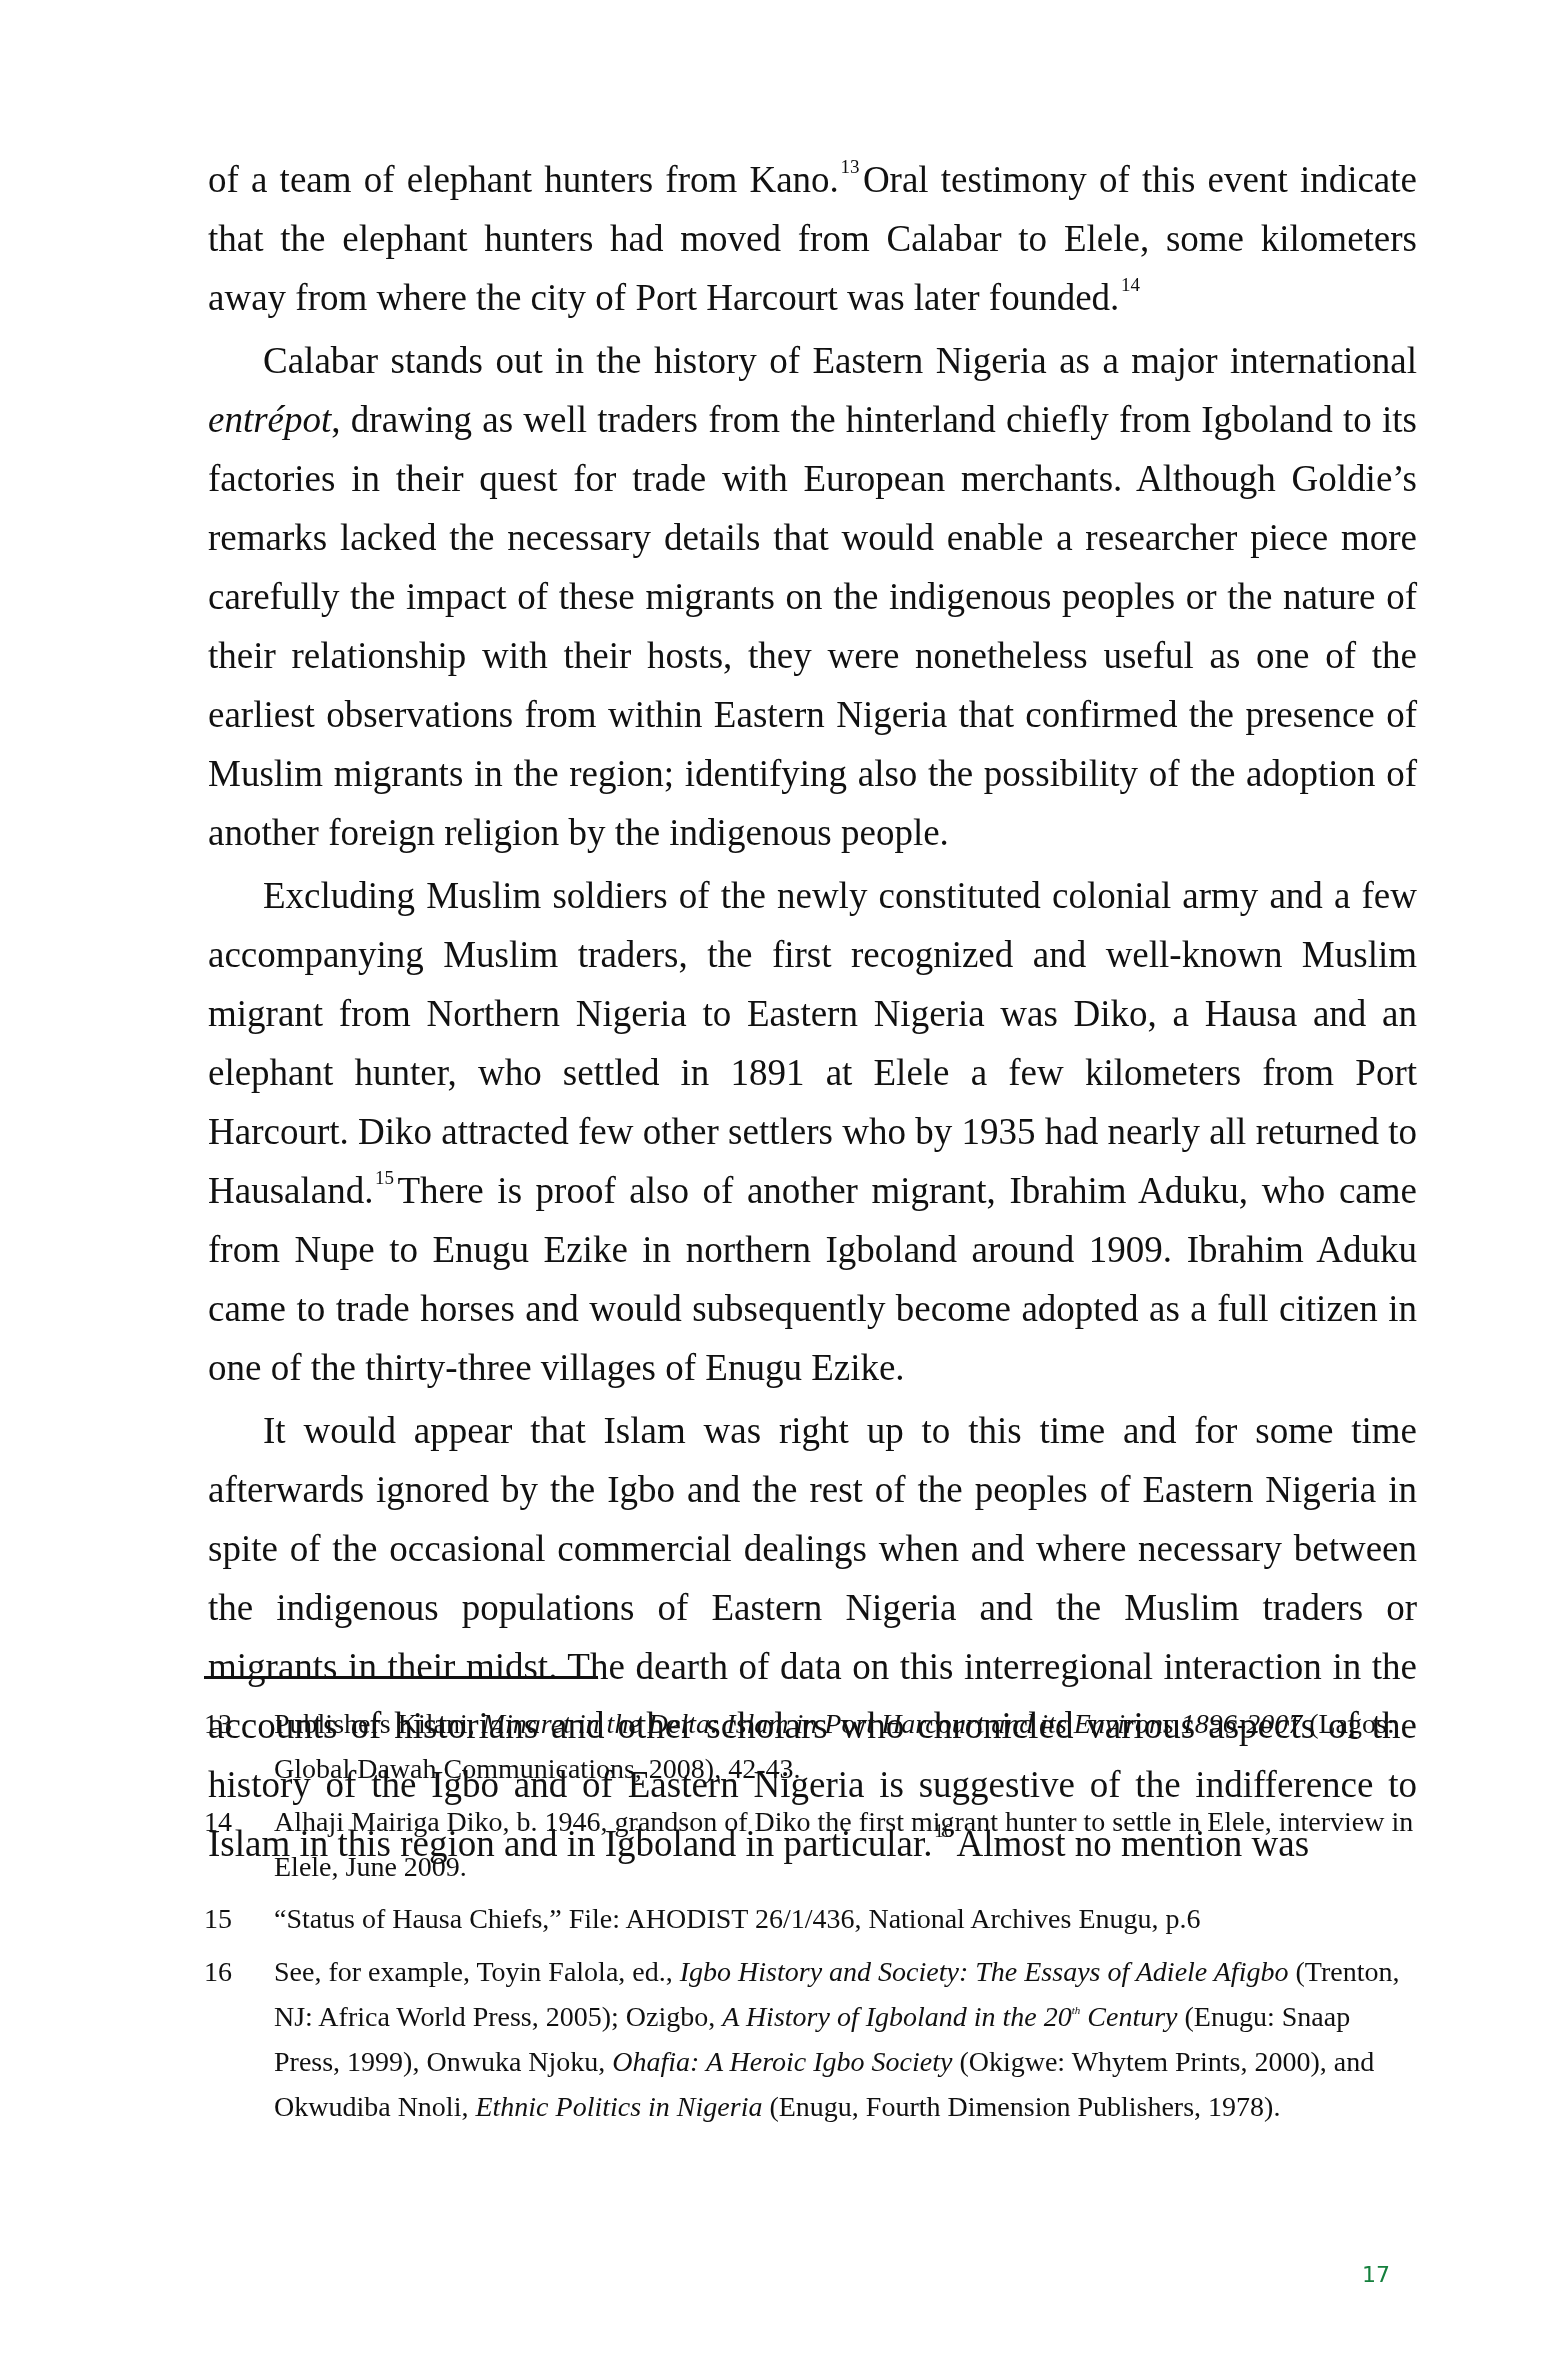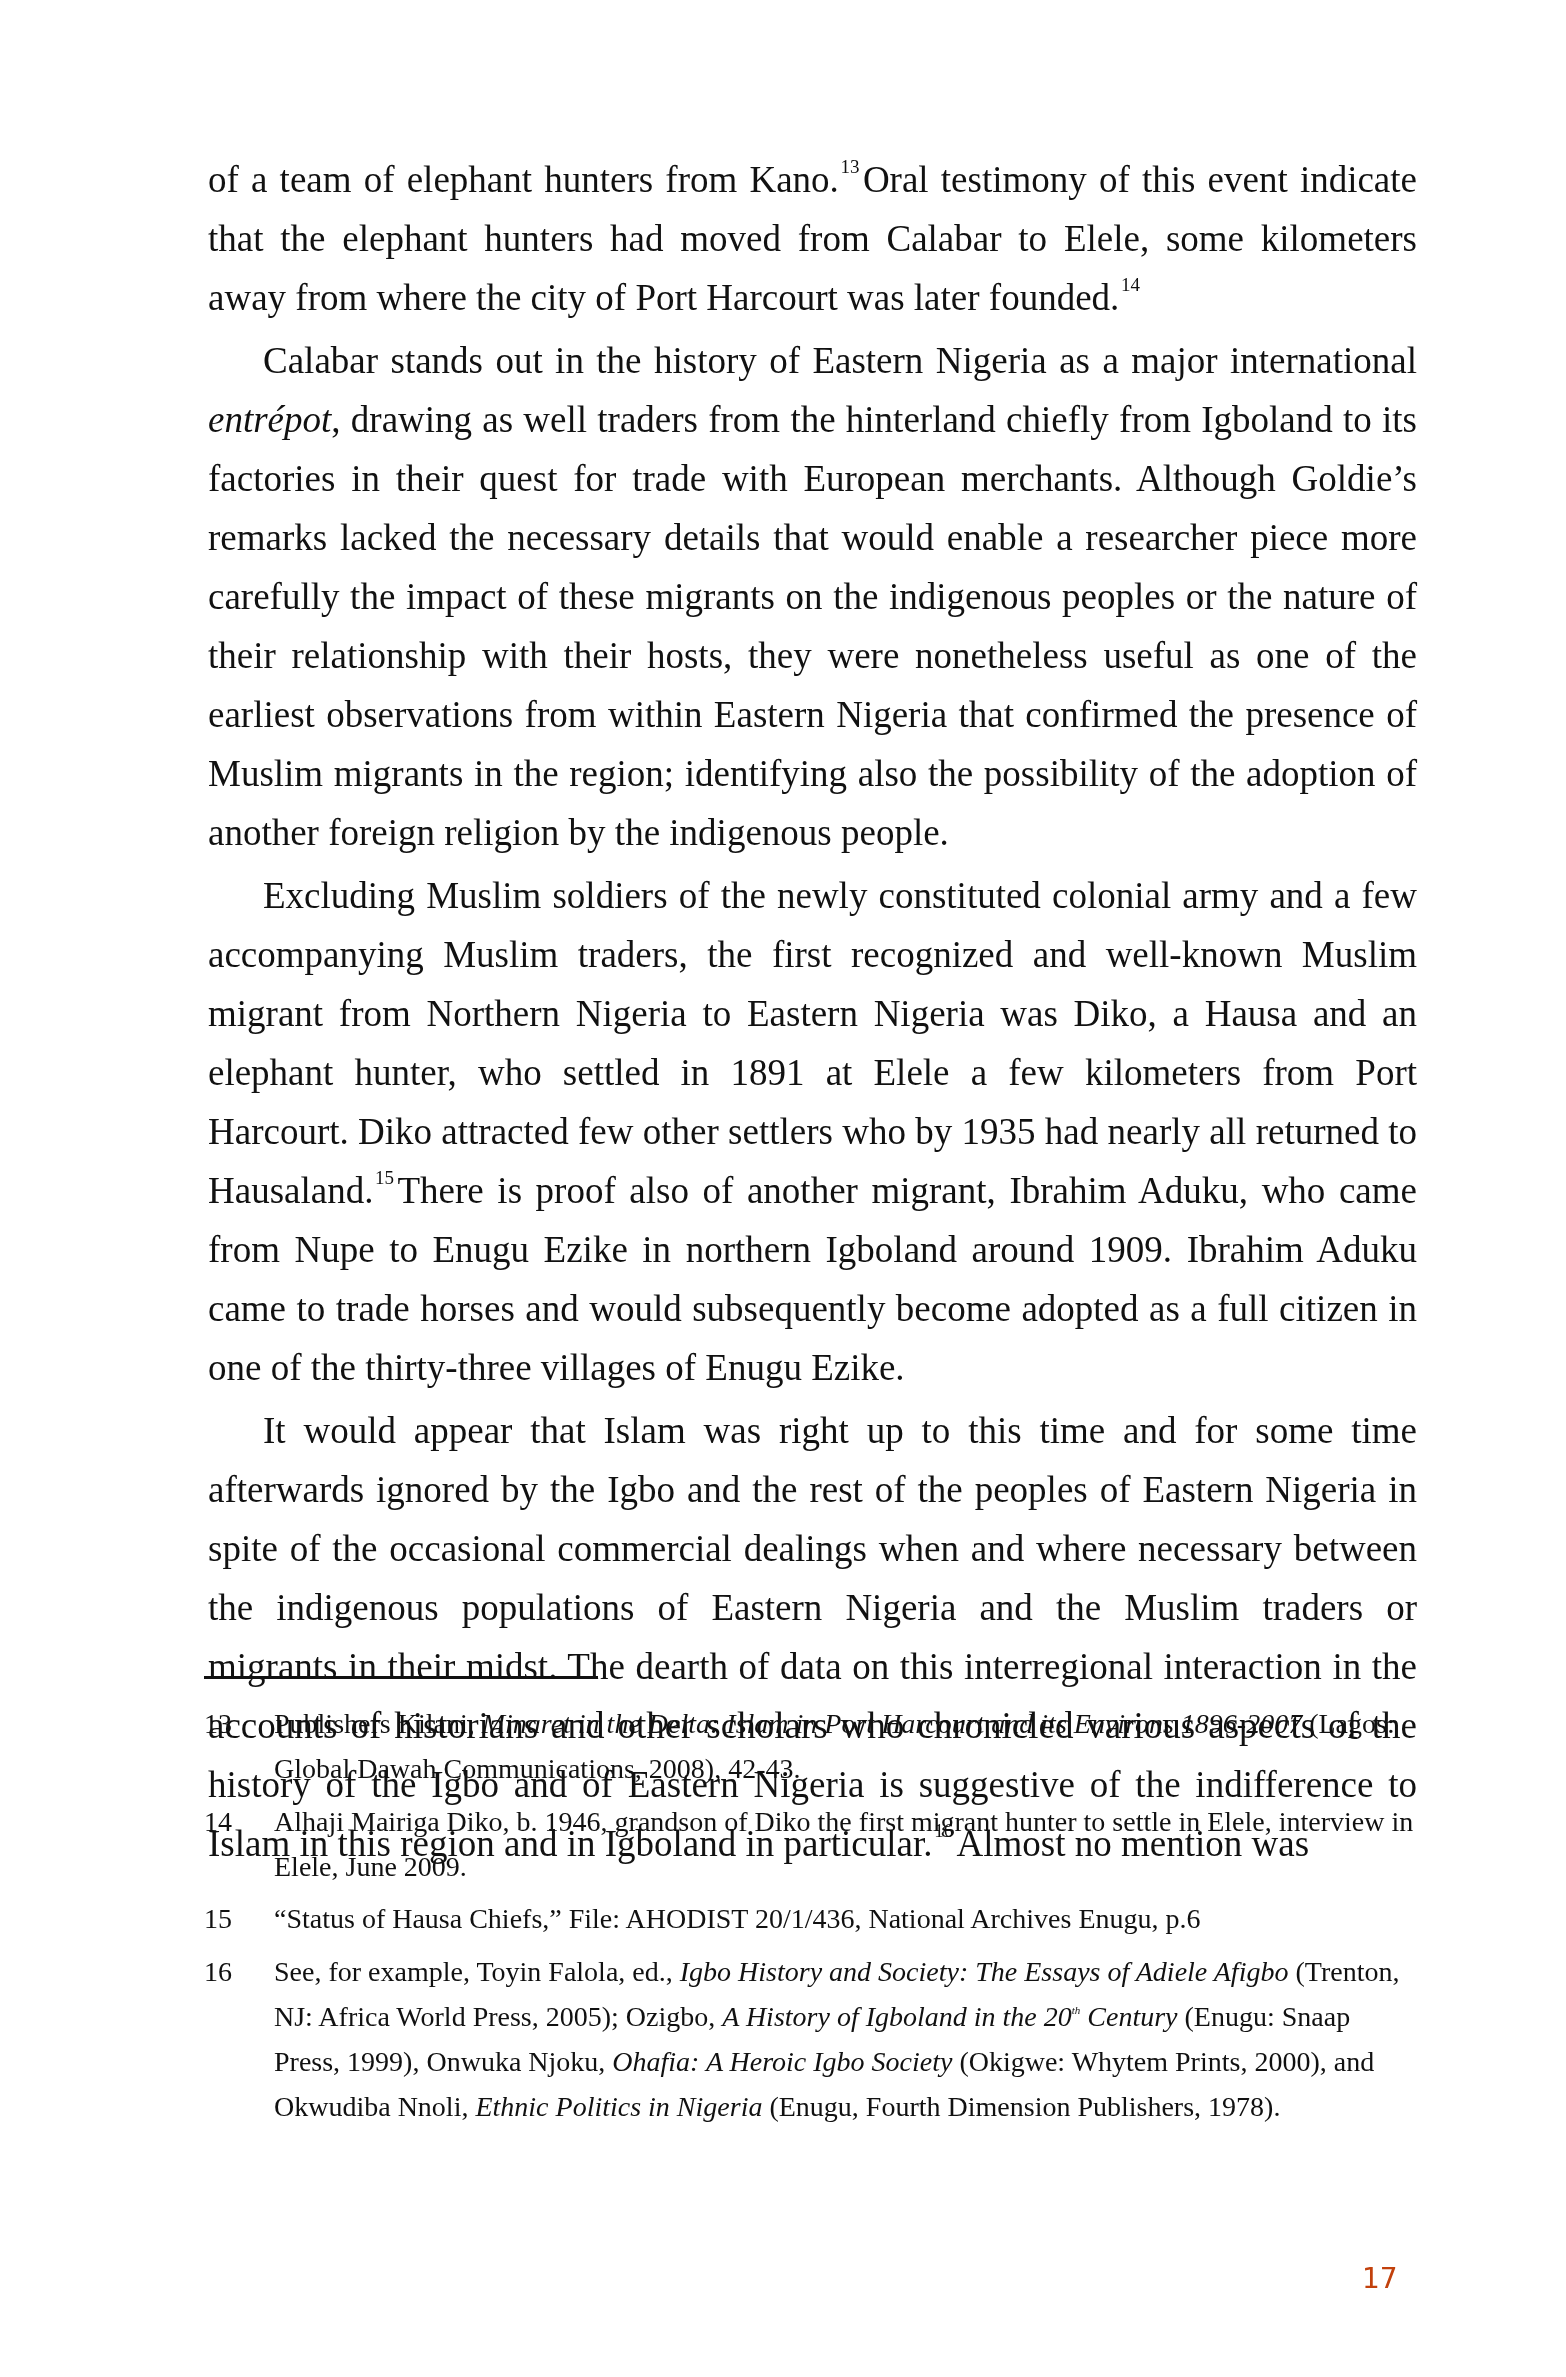--- a/index.html
+++ b/index.html
@@ -21,21 +21,21 @@
     font-family: "Liberation Serif", "DejaVu Serif", serif;
     font-size: 28px; line-height: 45px;
   }
   .fn { display: flex; margin-bottom: 7.7px; }
   .fn-num { width: 70px; flex: 0 0 70px; }
   .fn-text { flex: 1; text-align: left; }
   .fn-text i { font-style: italic; }
   .sup-small { font-size: 11px; vertical-align: 12px; line-height: 0; font-style: italic; }
   .page-number {
     position: absolute; left: 1362px; top: 2262px;
-    font-family: "DejaVu Sans", sans-serif; font-size: 28px; color: #c2410c;
+    font-family: "DejaVu Sans", sans-serif; font-size: 22px; color: #15803d;
   }
 </style>
 </head>
 <body>
 
 <div class="page">
   <div class="body-text" id="body-text">
       <p><span>of a team of elephant hunters from Kano.</span><sup class="fnref">13</sup><span>Oral testimony of this event indicate that the elephant hunters had moved from Calabar to Elele, some kilometers away from where the city of Port Harcourt was later founded.</span><sup class="fnref">14</sup></p>
       <p class="indent"><span>Calabar stands out in the history of Eastern Nigeria as a major international </span><i>entrépot</i><span>, drawing as well traders from the hinterland chiefly from Igboland to its factories in their quest for trade with European merchants.  Although Goldie’s remarks lacked the necessary details that would enable a researcher piece more carefully the impact of these migrants on the indigenous peoples or the nature of their relationship with their hosts, they were nonetheless useful as one of the earliest observations from within Eastern Nigeria that confirmed the presence of Muslim migrants in the region; identifying also the possibility of the adoption of another foreign religion by the indigenous people.</span></p>
       <p class="indent"><span>Excluding Muslim soldiers of the newly constituted colonial army and a few accompanying Muslim traders, the first recognized and well-known Muslim migrant from Northern Nigeria to Eastern Nigeria was Diko, a Hausa and an elephant hunter, who settled in 1891 at Elele a few kilometers from Port Harcourt. Diko attracted few other settlers who by 1935 had nearly all returned to Hausaland.</span><sup class="fnref">15</sup><span>There is proof also of another migrant, Ibrahim Aduku, who came from Nupe to Enugu Ezike in northern Igboland around 1909. Ibrahim Aduku came to trade horses and would subsequently become adopted as a full citizen in one of the thirty-three villages of Enugu Ezike.</span></p>
@@ -49,21 +49,21 @@
     <div class="fn">
       <div class="fn-num">13</div>
       <div class="fn-text"><span>Publishers Kilani, </span><i>Minaret in the Delta: Islam in Port Harcourt and its Environs 1896-2007</i><span> (Lagos: Global Dawah Communications, 2008), 42-43.</span></div>
     </div>
     <div class="fn">
       <div class="fn-num">14</div>
       <div class="fn-text"><span>Alhaji Mairiga Diko, b. 1946, grandson of Diko the first migrant hunter to settle in Elele, interview in Elele, June 2009.</span></div>
     </div>
     <div class="fn">
       <div class="fn-num">15</div>
-      <div class="fn-text"><span>“Status of Hausa Chiefs,” File: AHODIST 20/1/436, National Archives Enugu, p.6</span></div>
+      <div class="fn-text"><span>“Status of Hausa Chiefs,” File: AHODIST 26/1/436, National Archives Enugu, p.6</span></div>
     </div>
     <div class="fn">
       <div class="fn-num">16</div>
       <div class="fn-text"><span>See, for example, Toyin Falola, ed., </span><i>Igbo History and Society: The Essays of Adiele Afigbo</i><span> (Trenton, NJ: Africa World Press, 2005); Ozigbo, </span><i>A History of Igboland in the 20</i><sup class="sup-small">th</sup><i> Century</i><span> (Enugu: Snaap Press, 1999), Onwuka Njoku, </span><i>Ohafia: A Heroic Igbo Society</i><span> (Okigwe: Whytem Prints, 2000), and Okwudiba Nnoli, </span><i>Ethnic Politics in Nigeria</i><span> (Enugu, Fourth Dimension Publishers, 1978).</span></div>
     </div>
   </div>
 
 <div class="page-number">17</div>
 
 

